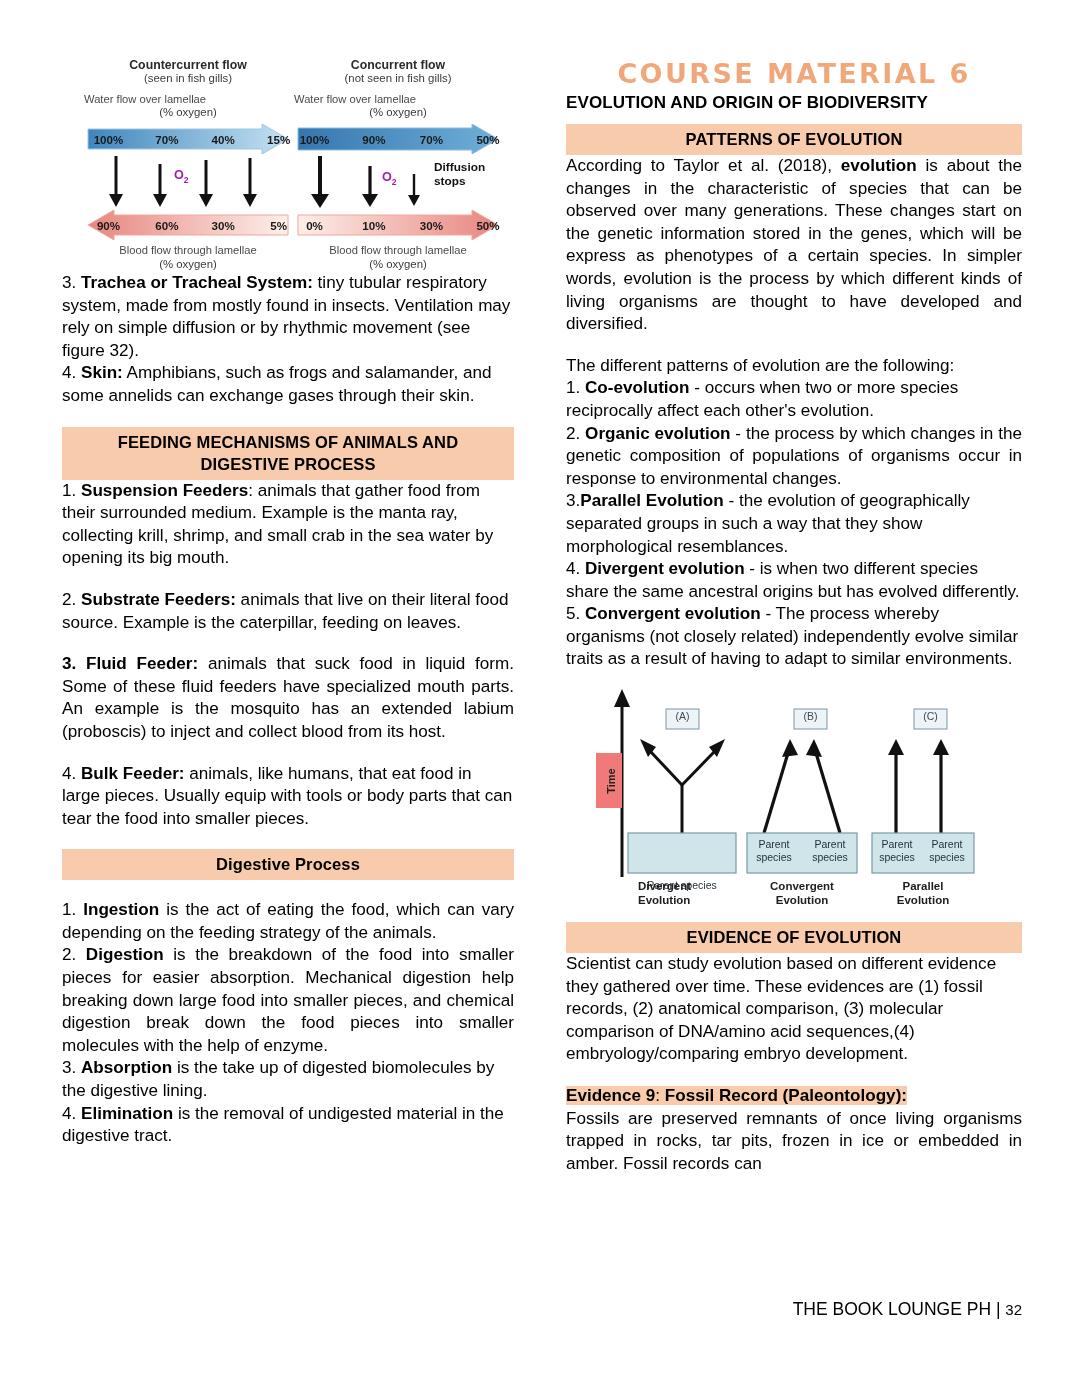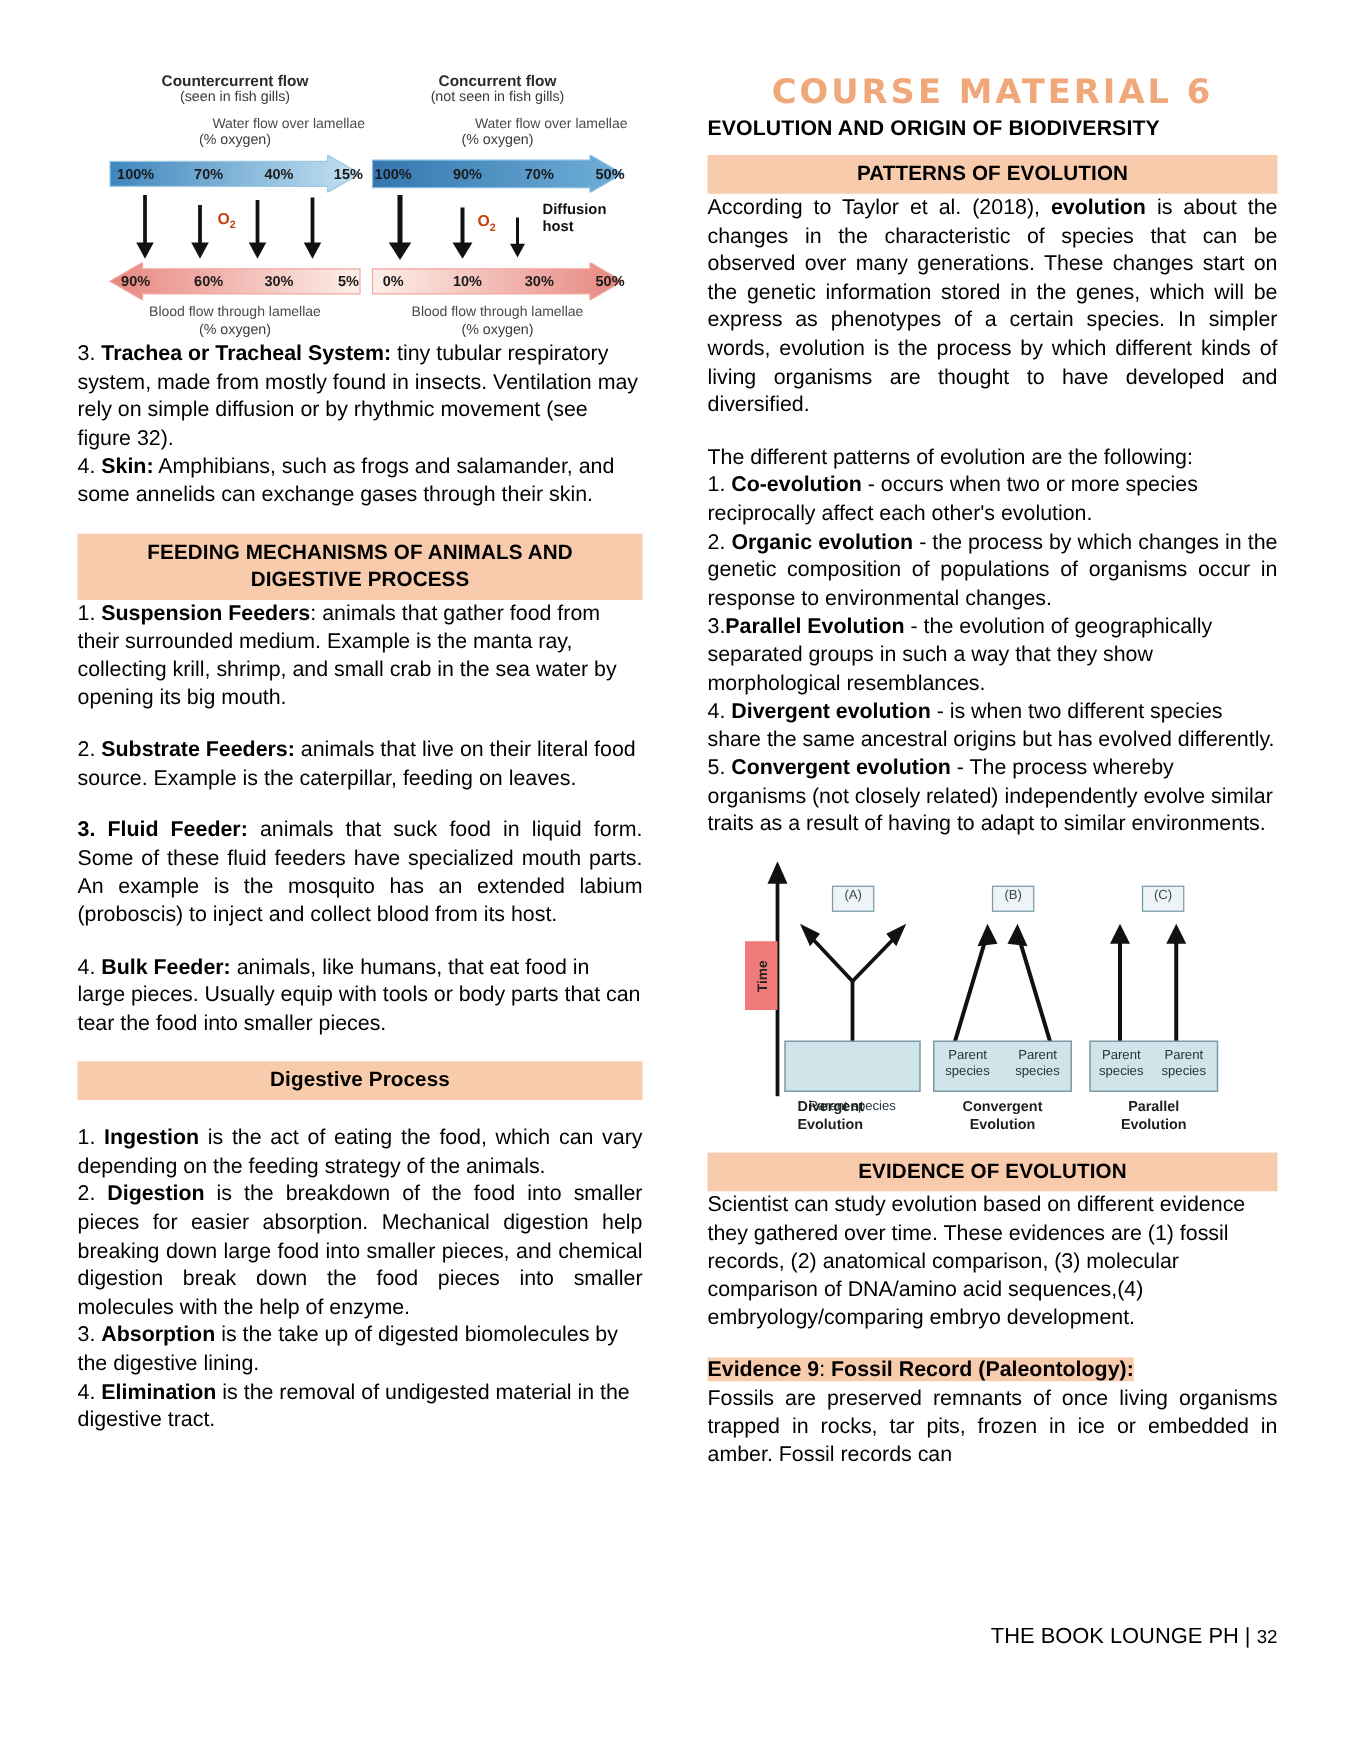--- a/index.html
+++ b/index.html
@@ -100,21 +100,21 @@
     color: #2b2b2b;
     line-height: 14px;
   }
   .gf-h2 {
     text-align: center;
     font-size: 11.4px;
     color: #3a3a3a;
     line-height: 13.5px;
   }
   .gf-sub {
-    text-align: right;
+    text-align: left;
     font-size: 11.2px;
     color: #4a4a4a;
     line-height: 13.3px;
     margin-top: 7px;
   }
   .gf-foot {
     text-align: center;
     font-size: 11.2px;
     color: #4a4a4a;
     line-height: 13.3px;
@@ -133,21 +133,21 @@
     font-size: 11.6px;
     font-weight: bold;
     color: #1a1a1a;
     text-align: center;
   }
   .midzone { position: relative; height: 58px; }
   .o2lab {
     position: absolute;
     font-size: 12.6px;
     font-weight: bold;
-    color: #c2410c;
+    color: #a21caf;
   }
   .o2lab sub { font-size: 8.6px; }
   .difflab {
     position: absolute;
     font-size: 11.8px;
     font-weight: bold;
     color: #111;
     line-height: 14px;
     text-align: left;
   }
@@ -278,21 +278,21 @@
               <polygon points="76,53 68,40 84,40" stroke="none"></polygon>
               <line x1="120" y1="20" x2="120" y2="44" stroke-width="2.4"></line>
               <polygon points="120,52 114,41 126,41" stroke="none"></polygon>
             </g>
           </svg>
           <div class="o2lab" style="left:88px; top:16px;">
             <span>O</span><sub>2</sub>
           </div>
           <div class="difflab" style="left:140px; top:6px;">
             <div>Diffusion</div>
-            <div>host</div>
+            <div>stops</div>
           </div>
         </div>
 
         <div class="arrowbox" style="margin-top:-2px">
           <svg width="208" height="30" viewBox="0 0 208 30">
             <defs>
               <linearGradient id="redgradR" x1="0" y1="0" x2="1" y2="0">
                 <stop offset="0%" stop-color="#FDEFE8"></stop>
                 <stop offset="100%" stop-color="#E8857F"></stop>
               </linearGradient>

